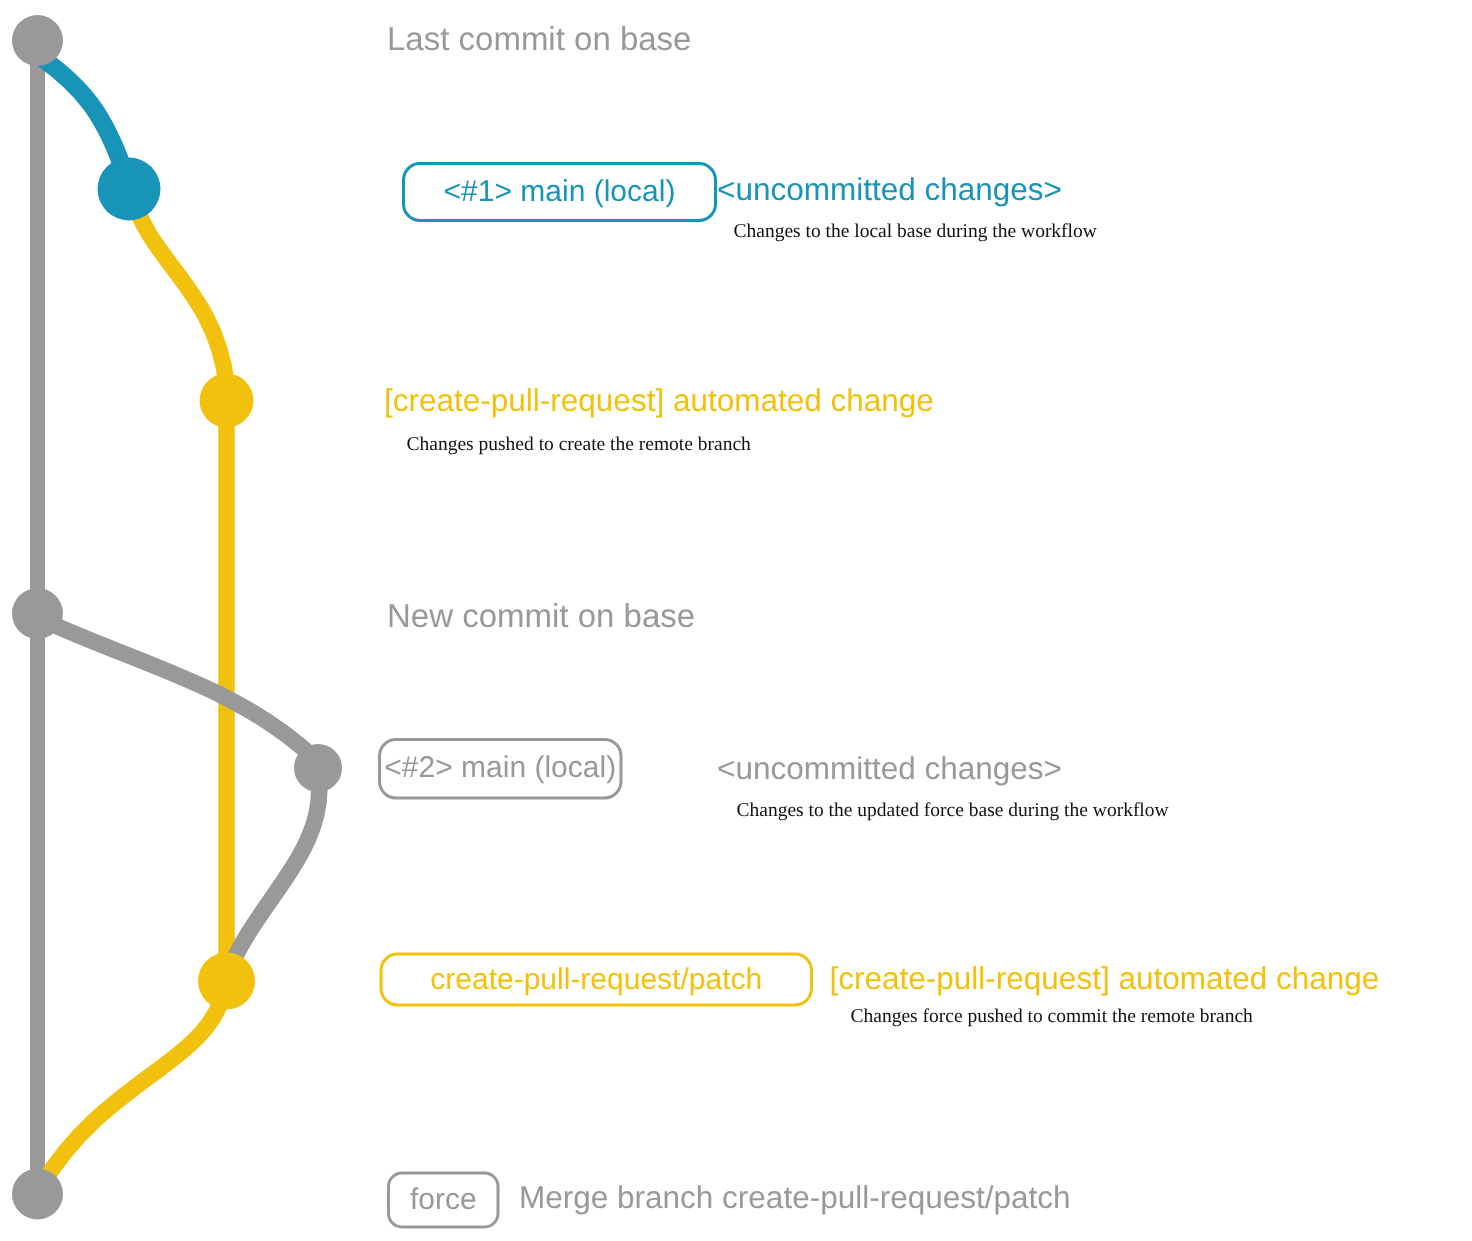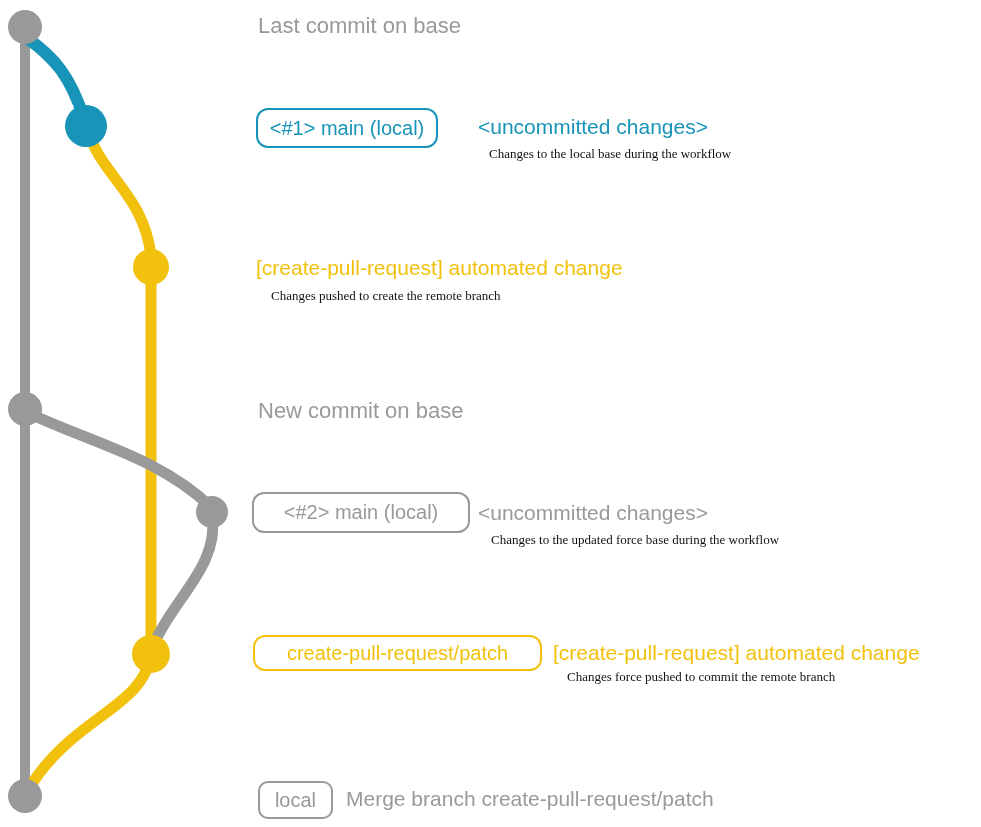--- a/index.html
+++ b/index.html
@@ -83,41 +83,41 @@
     <circle cx="86" cy="126" r="21" style="fill:var(--blue)"></circle>
     <circle cx="151" cy="267" r="18" style="fill:var(--yellow)"></circle>
     <circle cx="25" cy="409" r="17" style="fill:var(--gray)"></circle>
     <circle cx="212" cy="512" r="16" style="fill:var(--gray)"></circle>
     <circle cx="151" cy="654" r="19" style="fill:var(--yellow)"></circle>
     <circle cx="25" cy="796" r="17" style="fill:var(--gray)"></circle>
   </svg>
 
   <div class="abs section-label" style="left:258px; top:13px;">Last commit on base</div>
 
-  <div class="abs branch-box blue" style="left:256px; top:108px; width:182px; height:40px;">
+  <div class="abs branch-box blue" style="left:268px; top:108px; width:210px; height:40px;">
     <span>&lt;#1&gt; main (local)</span>
   </div>
   <div class="abs heading blue" style="left:478px; top:115px;">&lt;uncommitted changes&gt;</div>
   <div class="abs desc" style="left:489px; top:146px;">Changes to the local base during the workflow</div>
 
   <div class="abs heading yellow" style="left:256px; top:256px;">[create-pull-request] automated change</div>
   <div class="abs section-label" style="left:258px; top:398px;">New commit on base</div>
 
   <div class="abs desc" style="left:271px; top:288px;">Changes pushed to create the remote branch</div>
 
-  <div class="abs branch-box gray" style="left:252px; top:492px; width:218px; height:41px;">
+  <div class="abs branch-box gray" style="left:252px; top:492px; width:163px; height:41px;">
     <span>&lt;#2&gt; main (local)</span>
   </div>
   <div class="abs heading gray" style="left:478px; top:501px;">&lt;uncommitted changes&gt;</div>
   <div class="abs desc" style="left:491px; top:532px;">Changes to the updated force base during the workflow</div>
 
   <div class="abs branch-box yellow" style="left:253px; top:635px; width:289px; height:36px;">
     <span>create-pull-request/patch</span>
   </div>
   <div class="abs heading yellow" style="left:553px; top:641px;">[create-pull-request] automated change</div>
   <div class="abs desc" style="left:567px; top:669px;">Changes force pushed to commit the remote branch</div>
 
   <div class="abs branch-box gray" style="left:258px; top:781px; width:75px; height:38px; border-radius:10px;">
-    <span>local</span>
+    <span>force</span>
   </div>
   <div class="abs merge-msg" style="left:346px; top:787px;">Merge branch create-pull-request/patch</div>
 
 </div>
 
 </body></html>

